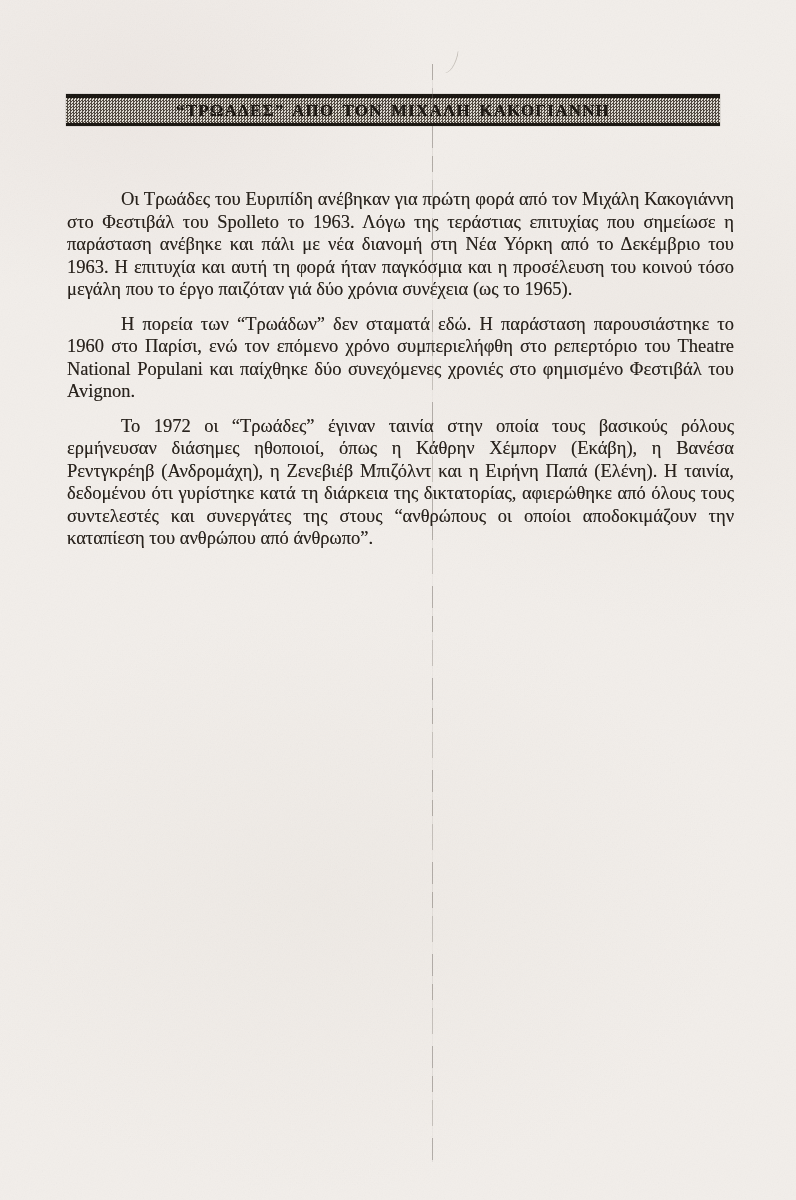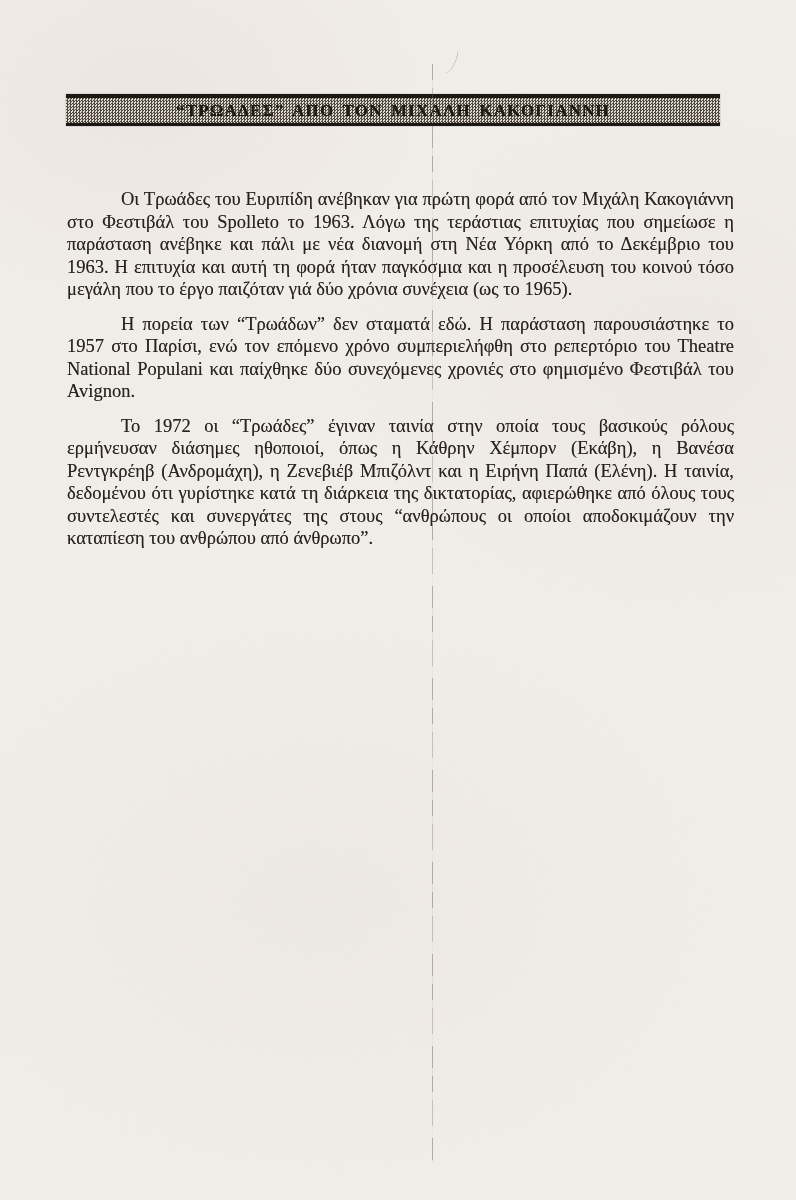--- a/index.html
+++ b/index.html
@@ -100,21 +100,21 @@
 <div class="page">
 
   <div class="paper-shade"></div>
 
   <div class="banner">
     <span class="banner-text">“ΤΡΩΑΔΕΣ” ΑΠΟ ΤΟΝ ΜΙΧΑΛΗ ΚΑΚΟΓΙΑΝΝΗ</span>
   </div>
 
   <div class="textblock">
     <p>Οι Τρωάδες του Ευριπίδη ανέβηκαν για πρώτη φορά από τον Μιχάλη Κακογιάννη στο Φεστιβάλ του Spolleto το 1963. Λόγω της τεράστιας επιτυχίας που σημείωσε η παράσταση ανέβηκε και πάλι με νέα διανομή στη Νέα Υόρκη από το Δεκέμβριο του 1963. Η επιτυχία και αυτή τη φορά ήταν παγκόσμια και η προσέλευση του κοινού τόσο μεγάλη που το έργο παιζόταν γιά δύο χρόνια συνέχεια (ως το 1965).</p>
-    <p>Η πορεία των “Τρωάδων” δεν σταματά εδώ. Η παράσταση παρουσιάστηκε το 1957 στο Παρίσι, ενώ τον επόμενο χρόνο συμπεριελήφθη στο ρεπερτόριο του Theatre National Populani και παίχθηκε δύο συνεχόμενες χρονιές στο φημισμένο Φεστιβάλ του Avignon.</p>
+    <p>Η πορεία των “Τρωάδων” δεν σταματά εδώ. Η παράσταση παρουσιάστηκε το 1960 στο Παρίσι, ενώ τον επόμενο χρόνο συμπεριελήφθη στο ρεπερτόριο του Theatre National Populani και παίχθηκε δύο συνεχόμενες χρονιές στο φημισμένο Φεστιβάλ του Avignon.</p>
     <p>Το 1972 οι “Τρωάδες” έγιναν ταινία στην οποία τους βασικούς ρόλους ερμήνευσαν διάσημες ηθοποιοί, όπως η Κάθρην Χέμπορν (Εκάβη), η Βανέσα Ρεντγκρέηβ (Ανδρομάχη), η Ζενεβιέβ Μπιζόλντ και η Ειρήνη Παπά (Ελένη). Η ταινία, δεδομένου ότι γυρίστηκε κατά τη διάρκεια της δικτατορίας, αφιερώθηκε από όλους τους συντελεστές και συνεργάτες της στους “ανθρώπους οι οποίοι αποδοκιμάζουν την καταπίεση του ανθρώπου από άνθρωπο”.</p>
   </div>
 
   <div class="fold-line"></div>
   <div class="scratch"></div>
 
   <svg class="texture" width="796" height="1200" aria-hidden="true">
     <filter id="paperNoise" x="0" y="0" width="100%" height="100%">
       <feTurbulence type="fractalNoise" baseFrequency="0.85" numOctaves="2" stitchTiles="stitch"></feTurbulence>
       <feColorMatrix type="saturate" values="0"></feColorMatrix>

